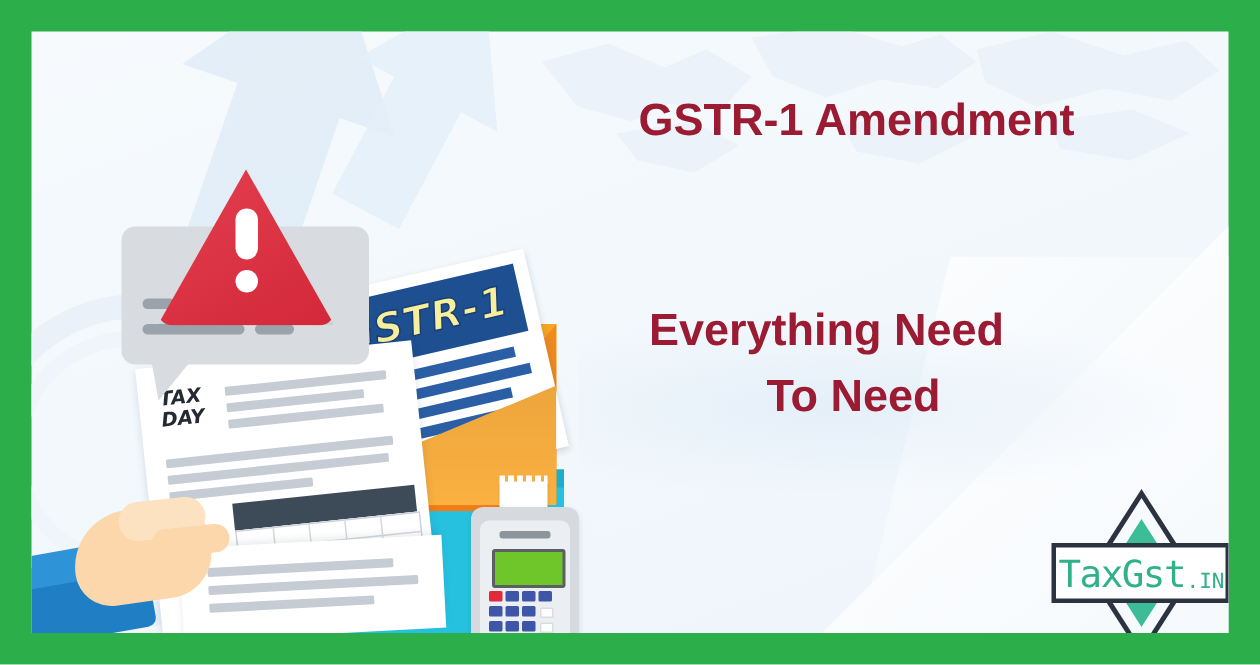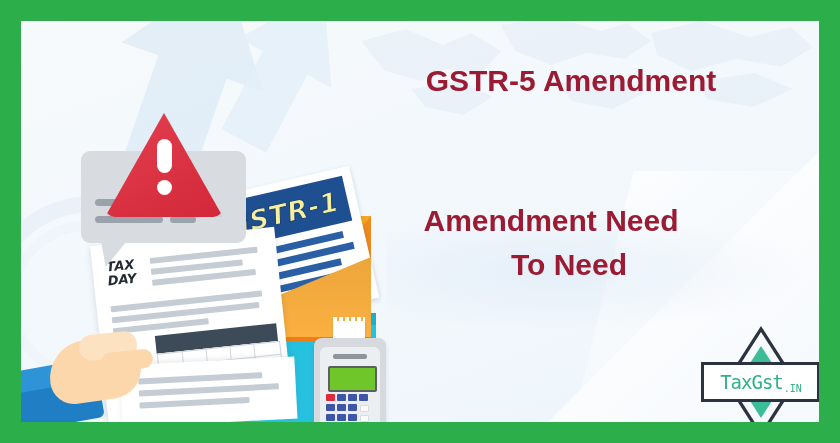--- a/index.html
+++ b/index.html
@@ -299,28 +299,28 @@
     clip-path:polygon(50% 0,100% 50%,50% 100%,0 50%);
   }
   .logo-band{
     position:absolute;left:1px;top:38px;width:119px;height:40px;
     background:#ffffff;border:3px solid #2b3340;
     box-sizing:border-box;
     display:flex;align-items:center;justify-content:center;
   }
   .logo-text{
     font-family:"DejaVu Sans Mono",monospace;
-    font-size:19px;line-height:25px;
+    font-size:25px;line-height:25px;
     color:#2fb189;
     letter-spacing:-1px;
     position:relative;
   }
   .logo-tld{
     font-family:"DejaVu Sans Mono",monospace;
-    font-size:10px;color:#2fb189;
+    font-size:14px;color:#2fb189;
     position:relative;top:6px;left:1px;
   }
 </style>
 </head>
 <body>
 
 <div class="banner">
   <div class="canvas">
 
     <svg class="bg-map" viewBox="0 0 470 120" xmlns="http://www.w3.org/2000/svg">
@@ -430,24 +430,24 @@
         <div class="key white" style="left:34px;top:11px;"></div>
         <div class="key" style="left:0px;top:20px;"></div>
         <div class="key" style="left:11px;top:20px;"></div>
         <div class="key" style="left:22px;top:20px;"></div>
         <div class="key white" style="left:34px;top:21px;"></div>
 
       </div>
     </div>
 
     <div class="headline">
-      <div class="l1">GSTR-5 Amendment</div>
+      <div class="l1">GSTR-1 Amendment</div>
     </div>
     <div class="subline">
-      <div class="l3">Amendment Need</div>
+      <div class="l3">Everything Need</div>
       <div class="l4">To Need</div>
     </div>
 
     <div class="logo">
       <div class="logo-diamond">
         <div class="logo-d-outer"></div>
         <div class="logo-d-inner-white"></div>
         <div class="logo-d-green"></div>
       </div>
       <div class="logo-band">

